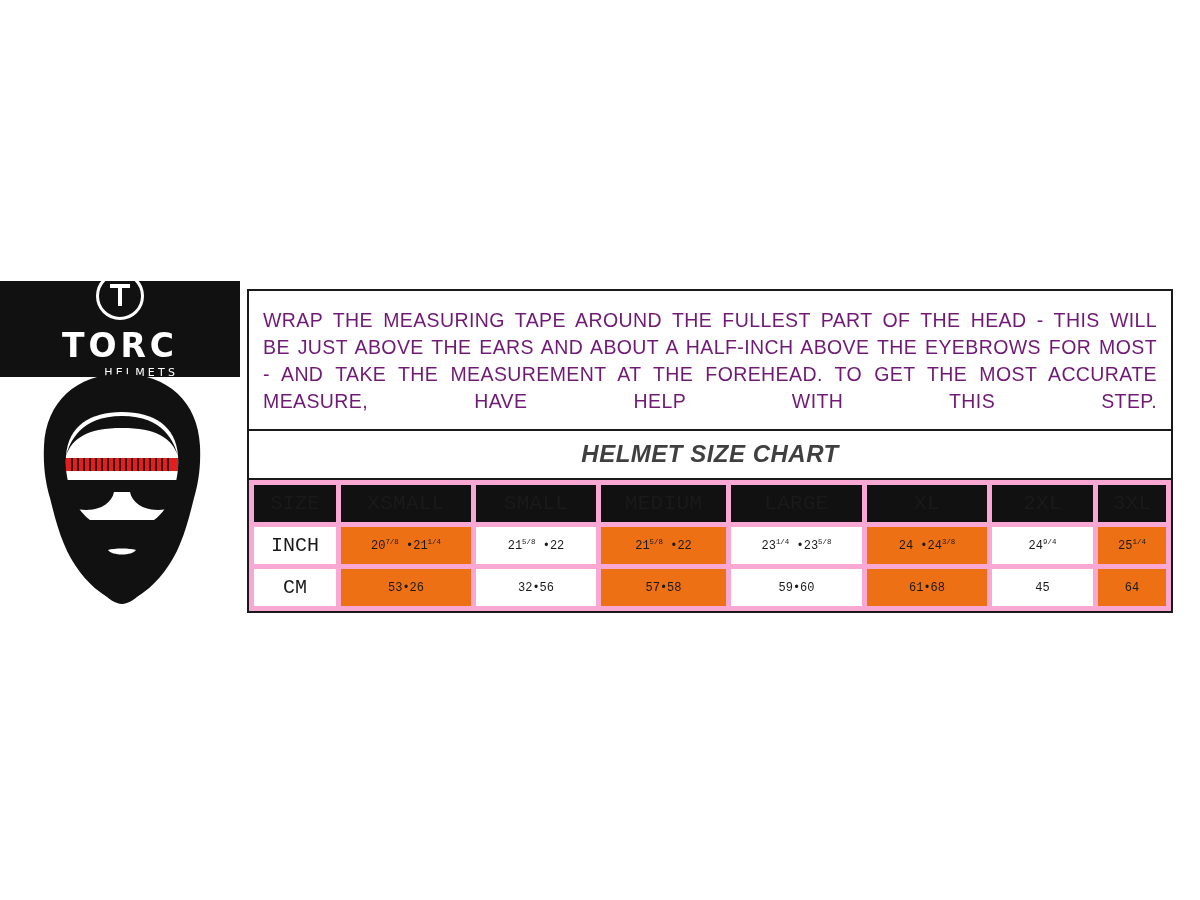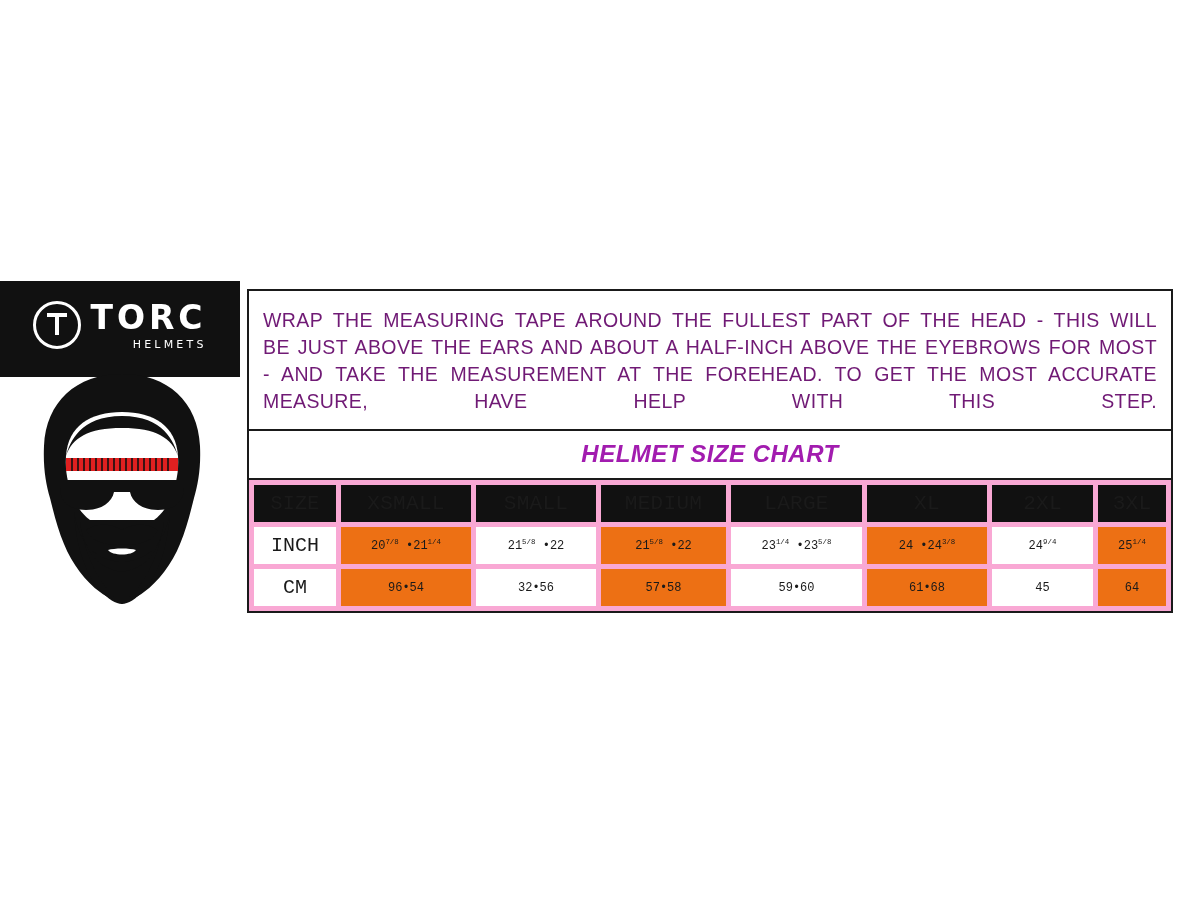--- a/index.html
+++ b/index.html
@@ -32,20 +32,21 @@
     background: #111111;
     display: flex;
     align-items: center;
     justify-content: center;
   }
   .brand-inner {
     display: flex;
     align-items: center;
     gap: 9px;
     transform: translateY(-4px);
+    flex-direction: column;
   }
   .brand-mark {
     width: 42px;
     height: 42px;
     border-radius: 50%;
     border: 3px solid #ffffff;
     position: relative;
     flex: none;
   }
   .brand-mark::before {
@@ -124,21 +125,21 @@
     word-spacing: 2px;
   }
 
   .chart-title {
     text-align: center;
     font-size: 24px;
     font-weight: 700;
     font-style: italic;
     letter-spacing: 0.5px;
     padding: 9px 0 10px 0;
-    color: #a21caf;
+    color: #404040;
     border-bottom: 2px solid #1a1a1a;
   }
 
   table.size-table {
     border-collapse: collapse;
     width: 100%;
     table-layout: fixed;
   }
   table.size-table td, table.size-table th {
     border: 5px solid #f9a8d4;
@@ -270,21 +271,21 @@
           <td class="val hl"><span>20<sup>7/8</sup>&nbsp;•21<sup>1/4</sup></span></td>
           <td class="val"><span>21<sup>5/8</sup>&nbsp;•22</span></td>
           <td class="val hl"><span>21<sup>5/8</sup>&nbsp;•22</span></td>
           <td class="val"><span>23<sup>1/4</sup>&nbsp;•23<sup>5/8</sup></span></td>
           <td class="val hl"><span>24&nbsp;•24<sup>3/8</sup></span></td>
           <td class="val"><span>24<sup>9/4</sup></span></td>
           <td class="val hl"><span>25<sup>1/4</sup></span></td>
         </tr>
         <tr>
           <td class="row-label">CM</td>
-          <td class="val hl">96•54</td>
+          <td class="val hl">53•26</td>
           <td class="val">32•56</td>
           <td class="val hl">57•58</td>
           <td class="val">59•60</td>
           <td class="val hl">61•68</td>
           <td class="val">45</td>
           <td class="val hl">64</td>
         </tr>
       </tbody>
     </table>
   </div>

